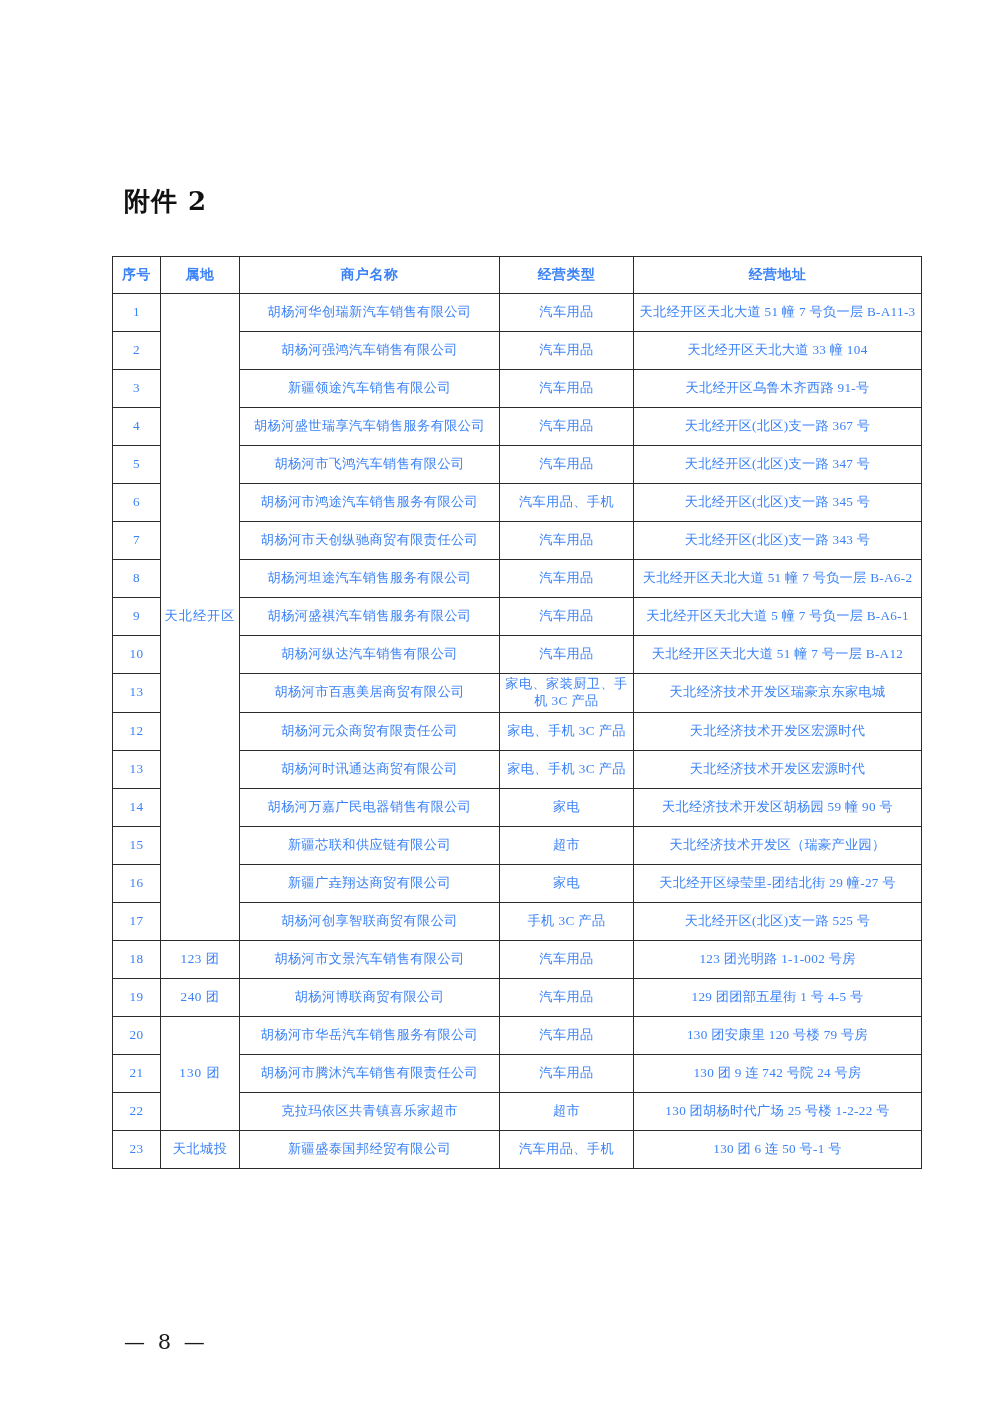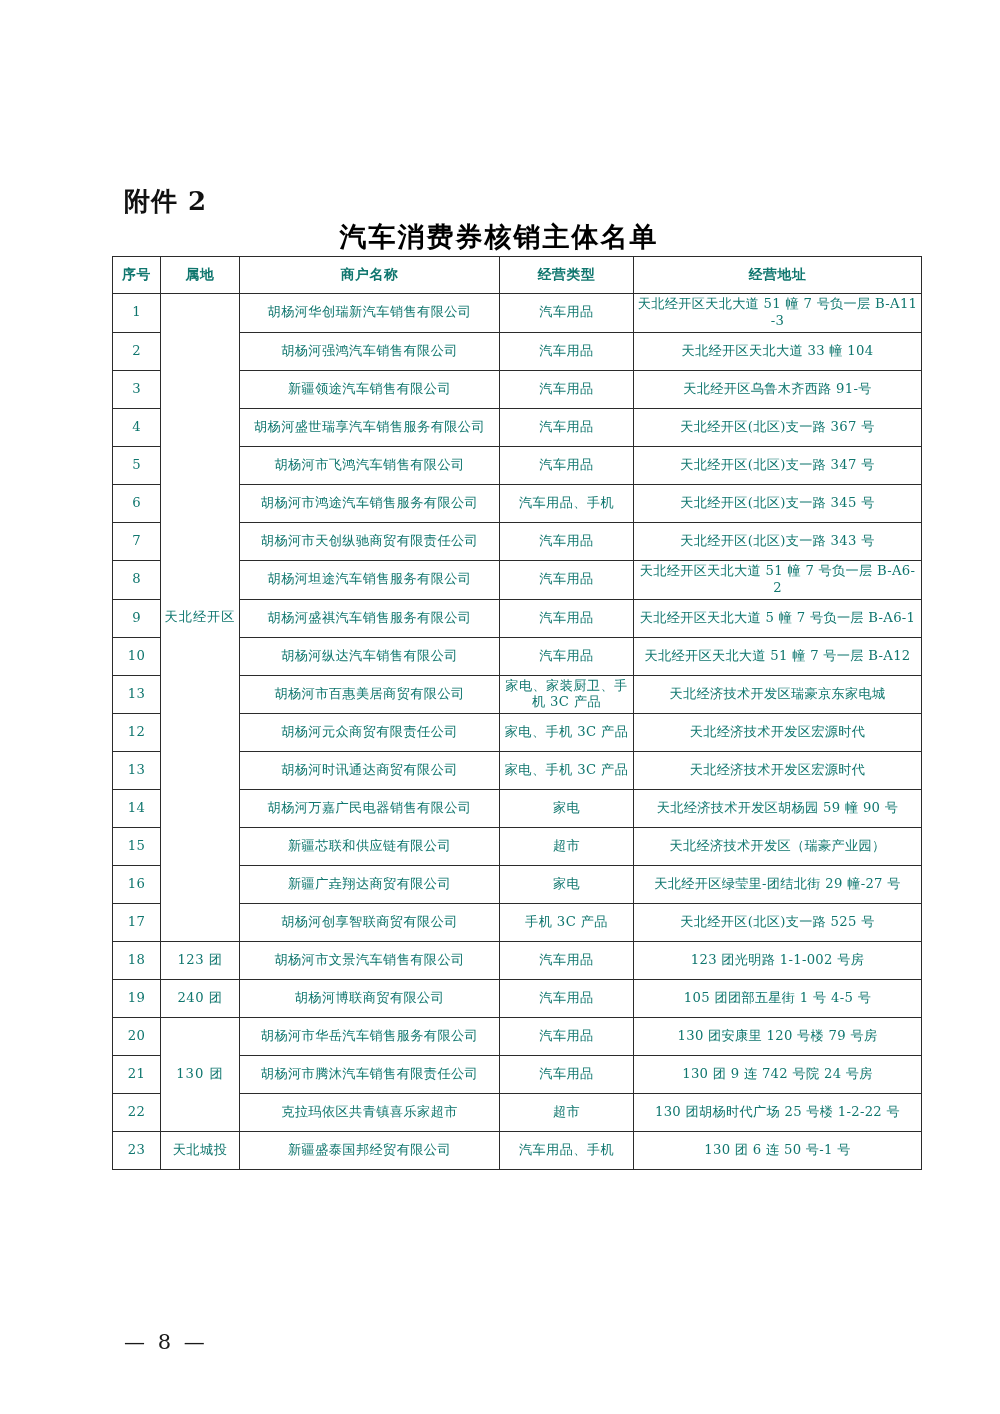--- a/index.html
+++ b/index.html
@@ -59,21 +59,22 @@
     left: 112px;
     top: 256px;
     width: 774px;
   }
 
   table.listing {
     border-collapse: collapse;
     table-layout: fixed;
     width: 774px;
     font-size: 13.2px;
-    color: #0f766e;
+    color: #3b82f6;
+    font-family: Liberation Serif, serif;
   }
 
   table.listing th,
   table.listing td {
     border: 1px solid #2b2b2b;
     text-align: center;
     vertical-align: middle;
     padding: 2px 3px;
     line-height: 1.28;
     word-break: break-all;
@@ -127,21 +128,20 @@
     white-space: nowrap;
   }
 </style>
 </head>
 <body>
 
 <div class="page">
 
   <div class="attachment-label">附件 2</div>
 
-  <div class="doc-title">汽车消费券核销主体名单</div>
 
   <div class="table-wrap">
     <table class="listing">
       <thead>
         <tr>
           <th class="col-idx">序号</th>
           <th class="col-zone">属地</th>
           <th class="col-name">商户名称</th>
           <th class="col-type">经营类型</th>
           <th class="col-addr">经营地址</th>
@@ -256,21 +256,21 @@
             <td class="col-zone cell-zone">123 团</td>
             <td class="col-name cell-name">胡杨河市文景汽车销售有限公司</td>
             <td class="col-type cell-type">汽车用品</td>
             <td class="col-addr cell-addr">123 团光明路 1-1-002 号房</td>
           </tr>
           <tr>
             <td class="col-idx cell-idx">19</td>
             <td class="col-zone cell-zone">240 团</td>
             <td class="col-name cell-name">胡杨河博联商贸有限公司</td>
             <td class="col-type cell-type">汽车用品</td>
-            <td class="col-addr cell-addr">105 团团部五星街 1 号 4-5 号</td>
+            <td class="col-addr cell-addr">129 团团部五星街 1 号 4-5 号</td>
           </tr>
           <tr>
             <td class="col-idx cell-idx">20</td>
             <td class="col-zone cell-zone zone-merged" rowspan="3">130 团</td>
             <td class="col-name cell-name">胡杨河市华岳汽车销售服务有限公司</td>
             <td class="col-type cell-type">汽车用品</td>
             <td class="col-addr cell-addr">130 团安康里 120 号楼 79 号房</td>
           </tr>
           <tr>
             <td class="col-idx cell-idx">21</td>

